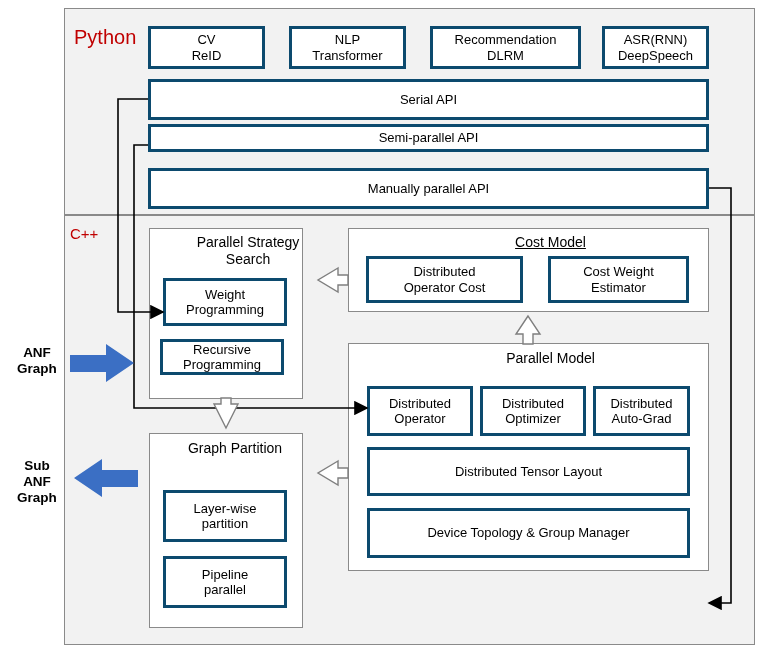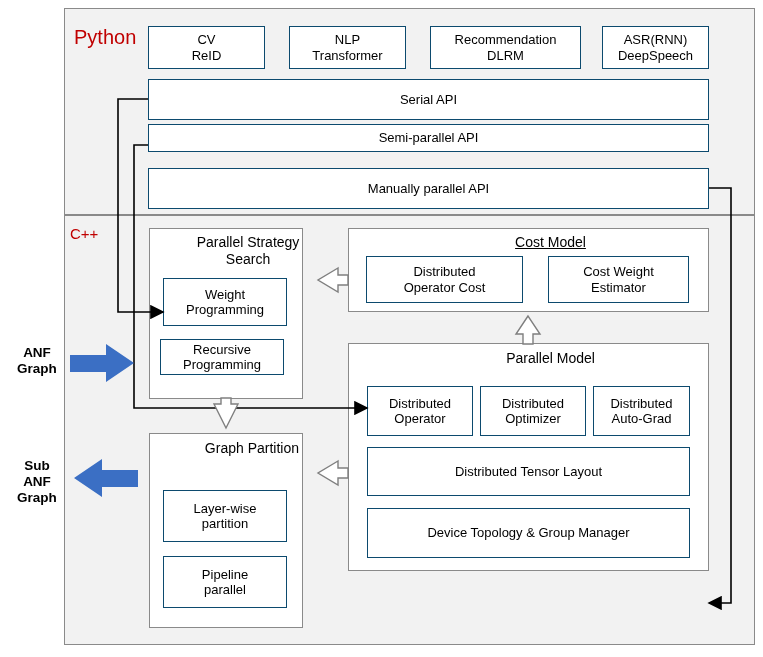--- a/index.html
+++ b/index.html
@@ -15,21 +15,21 @@
     position: relative;
     width: 763px;
     height: 657px;
     overflow: hidden;
     background: #ffffff;
   }
   .box {
     position: absolute;
     box-sizing: border-box;
     background: #ffffff;
-    border: 1px solid #0c4a6e;
+    border: 3px solid #0c4a6e;
     display: flex;
     align-items: center;
     justify-content: center;
     text-align: center;
     font-size: 13px;
     line-height: 1.18;
     white-space: pre-line;
   }
   .panel {
     position: absolute;
@@ -107,21 +107,21 @@
 
   <div class="group" style="left:149px; top:228px; width:154px; height:171px;"></div>
   <div class="grouplabel" style="left:149px; top:234px; width:154px;">Parallel Strategy
 Search</div>
   <div class="box" style="left:163px; top:278px; width:124px; height:48px;">Weight
 Programming</div>
   <div class="box" style="left:160px; top:339px; width:124px; height:36px;">Recursive
 Programming</div>
 
   <div class="group" style="left:149px; top:433px; width:154px; height:195px;"></div>
-  <div class="grouplabel" style="left:149px; top:440px; width:128px;text-align:right;">Graph Partition</div>
+  <div class="grouplabel" style="left:149px; top:440px; width:128px;">Graph Partition</div>
   <div class="box" style="left:163px; top:490px; width:124px; height:52px;">Layer-wise
 partition</div>
   <div class="box" style="left:163px; top:556px; width:124px; height:52px;">Pipeline
 parallel</div>
 
   <div class="group" style="left:348px; top:228px; width:361px; height:84px;"></div>
   <div class="grouplabel" style="left:348px; top:234px; width:361px;text-decoration:underline;">Cost Model</div>
   <div class="box" style="left:366px; top:256px; width:157px; height:47px;">Distributed
 Operator Cost</div>
   <div class="box" style="left:548px; top:256px; width:141px; height:47px;">Cost Weight

